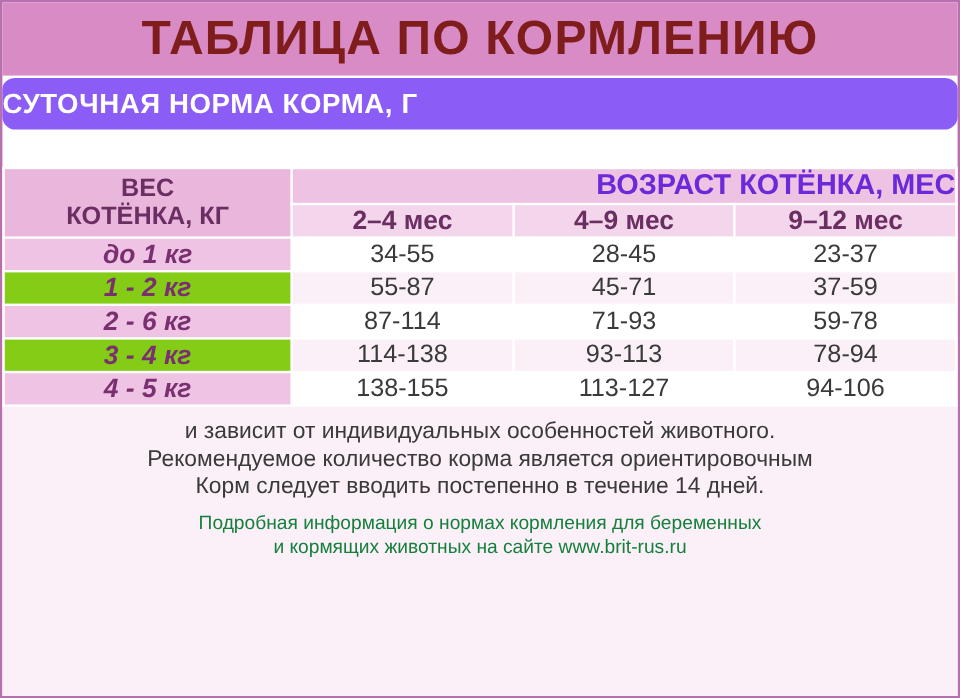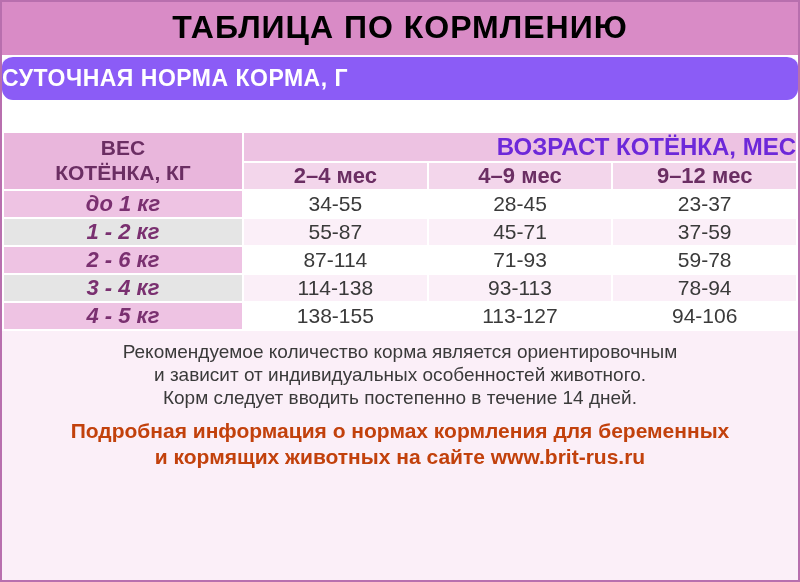--- a/index.html
+++ b/index.html
@@ -18,24 +18,24 @@
     height: 582px;
     box-sizing: border-box;
     border: 2px solid #b86fae;
     background: #ffffff;
     display: flex;
     flex-direction: column;
   }
   
   .band-title {
     background: #d98bc6;
-    color: #000000;
+    color: #7f1d1d;
     text-align: center;
     font-weight: bold;
-    font-size: 32px;
+    font-size: 40px;
     letter-spacing: 1px;
     padding: 9px 0 10px 0;
     line-height: 1.05;
   }
   .band-sub {
     background: #8b5cf6;
     color: #ffffff;
     text-align: left;
     font-weight: bold;
     font-size: 23px;
@@ -84,21 +84,21 @@
   td.weight-cell {
     background: #eec3e3;
     color: #7a3070;
     font-weight: bold;
     font-size: 22px;
     text-align: center;
     padding: 8px 2px;
     font-style: italic;
   }
   td.weight-cell.alt {
-    background: #e5e5e5;
+    background: #84cc16;
   }
   td.val {
     background: #ffffff;
     color: #3a3a3a;
     font-size: 21px;
     text-align: center;
     padding: 8px 2px;
   }
   td.val.alt {
     background: #fbeff8;
@@ -109,23 +109,23 @@
     padding: 9px 10px 4px 10px;
     flex: 1;
   }
   .note {
     color: #3a3a3a;
     font-size: 19px;
     text-align: center;
     line-height: 1.22;
   }
   .promo {
-    color: #c2410c;
-    font-weight: bold;
-    font-size: 21px;
+    color: #15803d;
+    font-weight: normal;
+    font-size: 16px;
     text-align: center;
     line-height: 1.25;
     margin-top: 9px;
   }
 </style>
 </head>
 <body>
 
 <div id="sheet">
 
@@ -174,20 +174,20 @@
       <tr>
         <td class="weight-cell">4 - 5 кг</td>
         <td class="val">138-155</td>
         <td class="val">113-127</td>
         <td class="val">94-106</td>
       </tr>
     </tbody>
   </table>
 
   <div class="footer">
+    <div class="note">и зависит от индивидуальных особенностей животного.</div>
     <div class="note">Рекомендуемое количество корма является ориентировочным</div>
-    <div class="note">и зависит от индивидуальных особенностей животного.</div>
     <div class="note">Корм следует вводить постепенно в течение 14 дней.</div>
     <div class="promo">Подробная информация о нормах кормления для беременных</div>
     <div class="promo" style="margin-top:0">и кормящих животных на сайте www.brit-rus.ru</div>
   </div>
 
 </div>
 
 </body></html>

